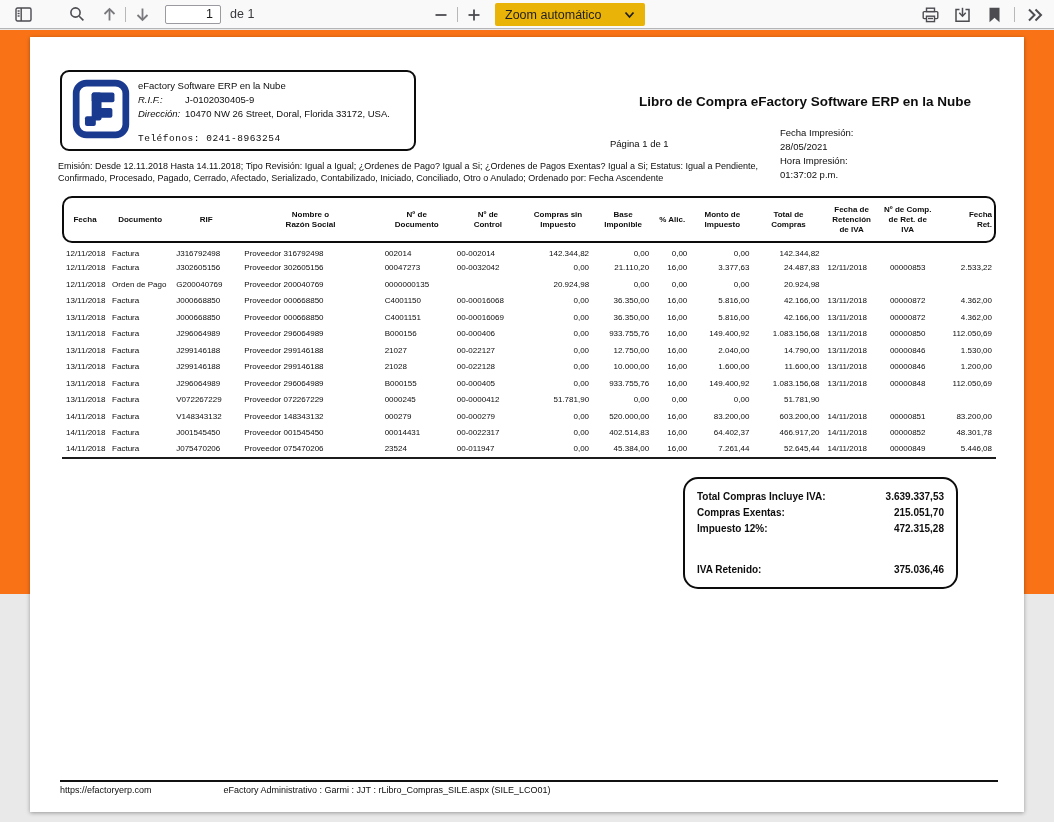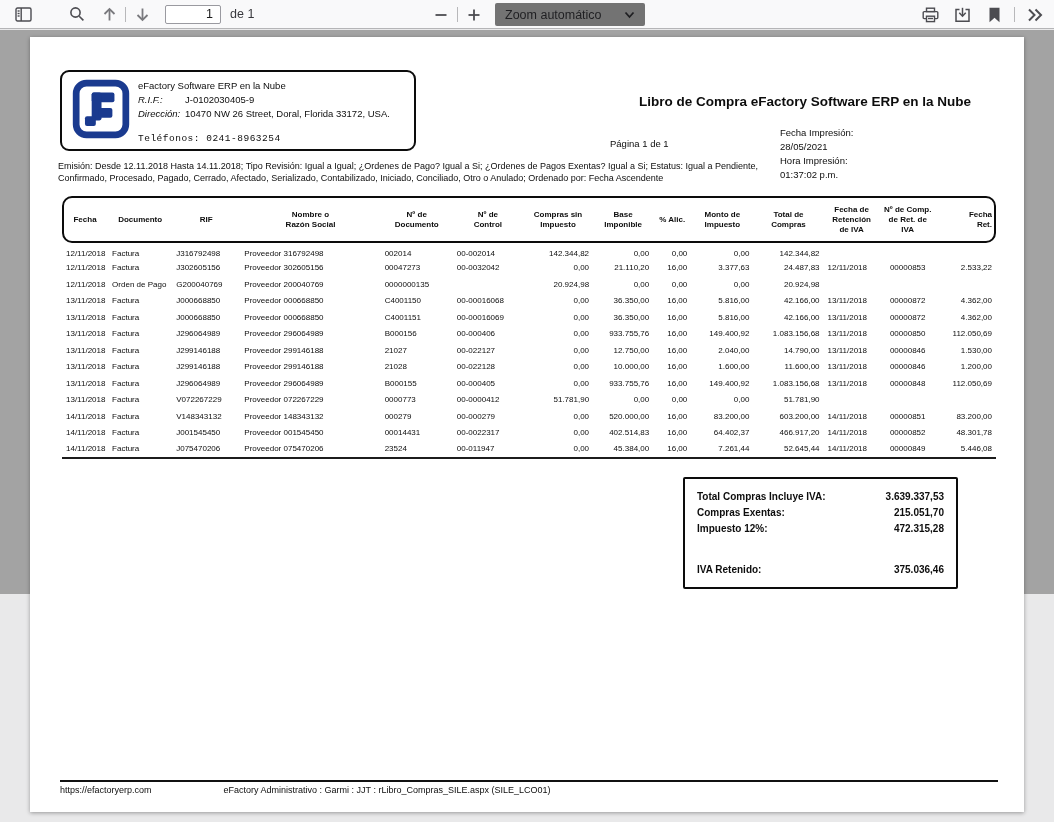--- a/index.html
+++ b/index.html
@@ -20,28 +20,28 @@
   .tb-sep { width:1px; height:15px; background:#b8b8ba; margin:0 3px; flex:0 0 auto; }
   .tb-left { display:flex; align-items:center; margin-left:10px; }
   .tb-left .gap { width:28px; }
   .page-input {
     width:56px; height:19px; margin-left:10px; border:1px solid #9a9aa0; border-radius:2px;
     background:#fff; font:12.5px "Liberation Sans",sans-serif; text-align:right; padding-right:7px; color:#1a1a1a;
   }
   .page-count { font-size:12.5px; color:#38383d; margin-left:9px; }
   .tb-center { position:absolute; left:428px; top:2px; height:25px; display:flex; align-items:center; }
   .zoom-select {
-    margin-left:8px; height:23px; background:#737373; border-radius:2px;
+    margin-left:8px; height:23px; background:#eab308; border-radius:2px;
     display:flex; align-items:center; padding:0 10px; font-size:12.5px; color:#1f1f22; cursor:pointer;
   }
   .zoom-select .chev { margin-left:22px; }
   .tb-right { position:absolute; right:6px; top:2px; height:25px; display:flex; align-items:center; }
 
   
-  .viewer { position:absolute; top:30px; left:0; width:1054px; height:564px; background:#a3a3a3; }
+  .viewer { position:absolute; top:30px; left:0; width:1054px; height:564px; background:#f97316; }
   .pdf-page {
     position:absolute; left:30px; top:7px; width:994px; height:775px; background:#fff;
     box-shadow:0 1px 4px rgba(0,0,0,0.35); color:#0d0d0d;
   }
 
   
   .company-box {
     position:absolute; left:30px; top:33px; width:356px; height:81px;
     border:2px solid #0c0c0c; border-radius:9px;
   }
@@ -76,21 +76,21 @@
     height:16.5px; font-size:8px; vertical-align:middle; padding:0 4px;
     white-space:nowrap; overflow:hidden;
   }
   #report-table tbody tr:first-child td { padding-top:5px; }
   #report-table td:nth-child(n+7):nth-child(-n+11), #report-table td:nth-child(14) { text-align:right; }
   #report-table td:nth-child(13) { text-align:center; }
 
   
   .totals-box {
     position:absolute; left:653px; top:440px; width:275px; height:112px;
-    border:2px solid #0c0c0c; border-radius:2px; padding:10px 12px 0 12px;
+    border:2px solid #0c0c0c; border-radius:15px; padding:10px 12px 0 12px;
   }
   .total-row { display:flex; justify-content:space-between; font-size:10px; font-weight:bold; line-height:16px; }
   .total-row.retained { margin-top:25px; }
 
   
   .page-footer-line { position:absolute; left:30px; top:743px; width:938px; border-top:2px solid #111; }
   .page-footer { position:absolute; left:30px; top:748px; width:938px; font-size:9px; display:flex; }
   .footer-path { margin-left:72px; }
 </style>
 </head>
@@ -445,21 +445,21 @@
               <td>1.083.156,68</td>
               <td>13/11/2018</td>
               <td>00000848</td>
               <td>112.050,69</td>
             </tr>
             <tr>
               <td>13/11/2018</td>
               <td>Factura</td>
               <td>V072267229</td>
               <td>Proveedor 072267229</td>
-              <td>0000773</td>
+              <td>0000245</td>
               <td>00-0000412</td>
               <td>51.781,90</td>
               <td>0,00</td>
               <td>0,00</td>
               <td>0,00</td>
               <td>51.781,90</td>
               <td></td>
               <td></td>
               <td></td>
             </tr>

